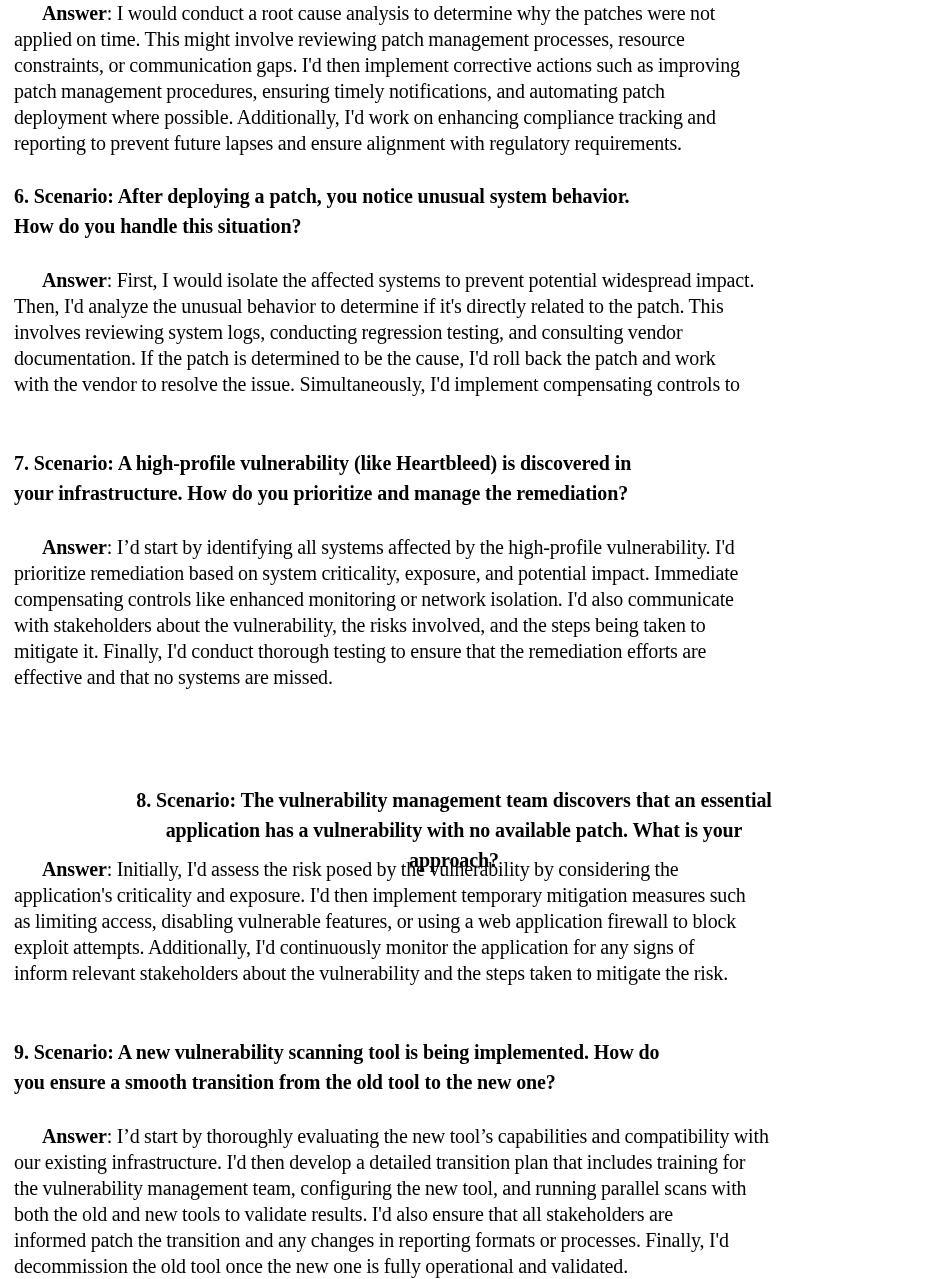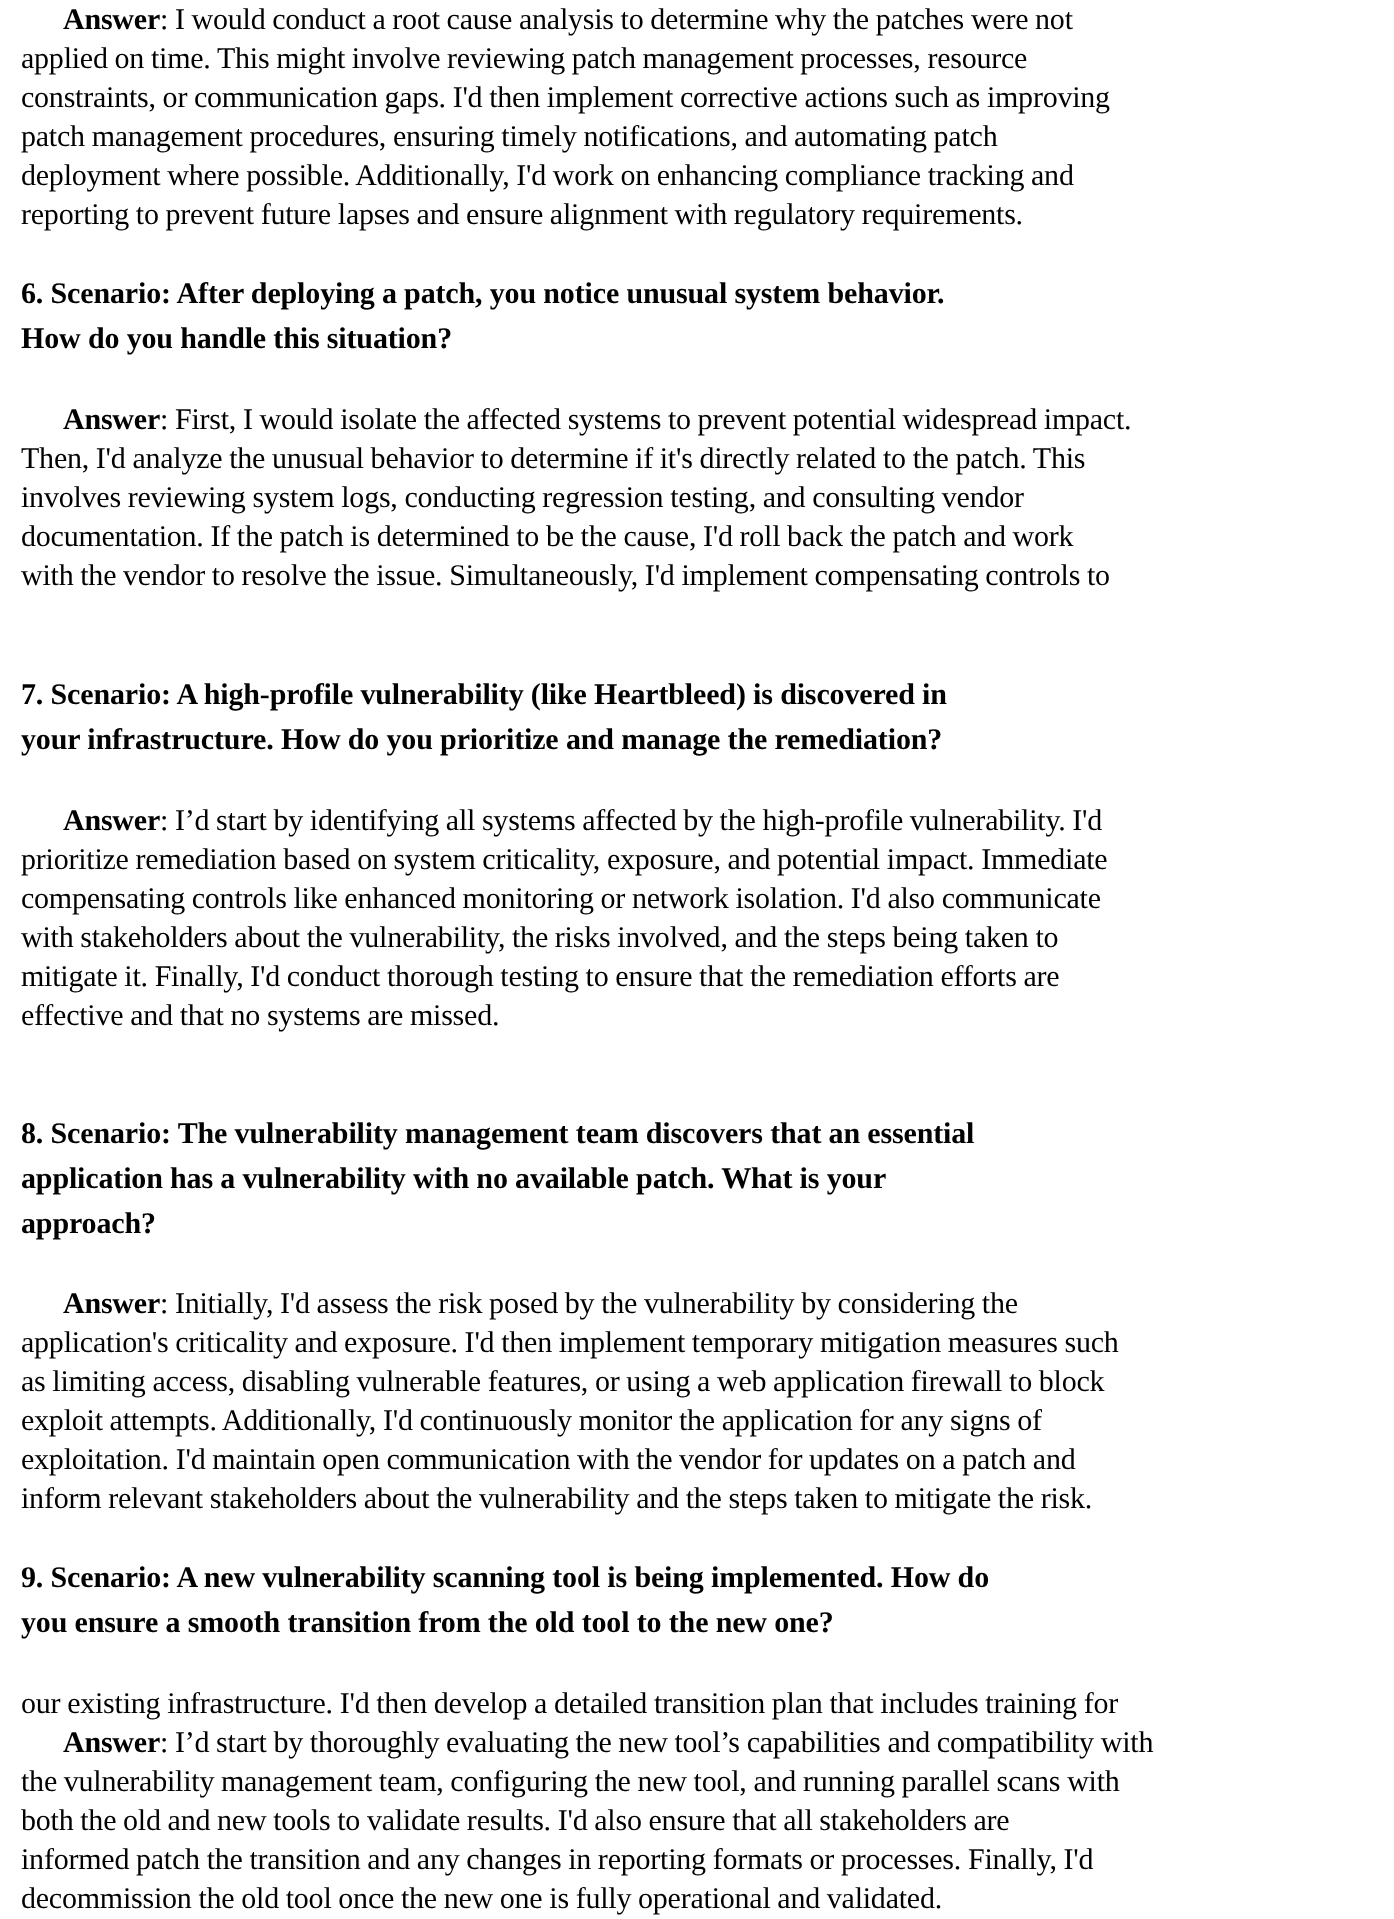--- a/index.html
+++ b/index.html
@@ -37,21 +37,21 @@
       line-height: 29.8px;
       font-weight: bold;
       margin: 0;
       letter-spacing: -0.1px;
     }
     .block-a0 { position: absolute; top: 1px; width: 880px; }
     .block-q6 { position: absolute; top: 182px; width: 880px; }
     .block-a6 { position: absolute; top: 268px; width: 880px; }
     .block-q7 { position: absolute; top: 449px; width: 880px; }
     .block-a7 { position: absolute; top: 535px; width: 880px; }
-    .block-q8 { position: absolute; top: 742px; width: 880px; }
+    .block-q8 { position: absolute; top: 786px; width: 880px; text-align: center; }
     .block-a8 { position: absolute; top: 857px; width: 880px; }
     .block-q9 { position: absolute; top: 1038px; width: 880px; }
     .block-a9 { position: absolute; top: 1124px; width: 880px; }
     .line { display: block; white-space: nowrap; }
   </style>
 </head>
 <body>
 
 <div class="page">
 
@@ -105,35 +105,34 @@
       <span class="line">application has a vulnerability with no available patch. What is your</span>
       <span class="line">approach?</span>
     </h2>
   </div>
   <div class="block-a8">
     <p class="answer">
       <span class="line"><span class="label">Answer</span><span>: </span><span>Initially, I'd assess the risk posed by the vulnerability by considering the</span></span>
       <span class="line">application's criticality and exposure. I'd then implement temporary mitigation measures such</span>
       <span class="line">as limiting access, disabling vulnerable features, or using a web application firewall to block</span>
       <span class="line">exploit attempts. Additionally, I'd continuously monitor the application for any signs of</span>
-      <span class="line">exploitation. I'd maintain open communication with the vendor for updates on a patch and</span>
       <span class="line">inform relevant stakeholders about the vulnerability and the steps taken to mitigate the risk.</span>
     </p>
   </div>
 
   <div class="block-q9">
     <h2 class="question">
       <span class="line">9. Scenario: A new vulnerability scanning tool is being implemented. How do</span>
       <span class="line">you ensure a smooth transition from the old tool to the new one?</span>
     </h2>
   </div>
   <div class="block-a9">
     <p class="answer">
+      <span class="line"><span class="label">Answer</span><span>: </span><span>I’d start by thoroughly evaluating the new tool’s capabilities and compatibility with</span></span>
       <span class="line">our existing infrastructure. I'd then develop a detailed transition plan that includes training for</span>
-      <span class="line"><span class="label">Answer</span><span>: </span><span>I’d start by thoroughly evaluating the new tool’s capabilities and compatibility with</span></span>
       <span class="line">the vulnerability management team, configuring the new tool, and running parallel scans with</span>
       <span class="line">both the old and new tools to validate results. I'd also ensure that all stakeholders are</span>
       <span class="line">informed patch the transition and any changes in reporting formats or processes. Finally, I'd</span>
       <span class="line">decommission the old tool once the new one is fully operational and validated.</span>
     </p>
   </div>
 
 </div>
 
 </body></html>

